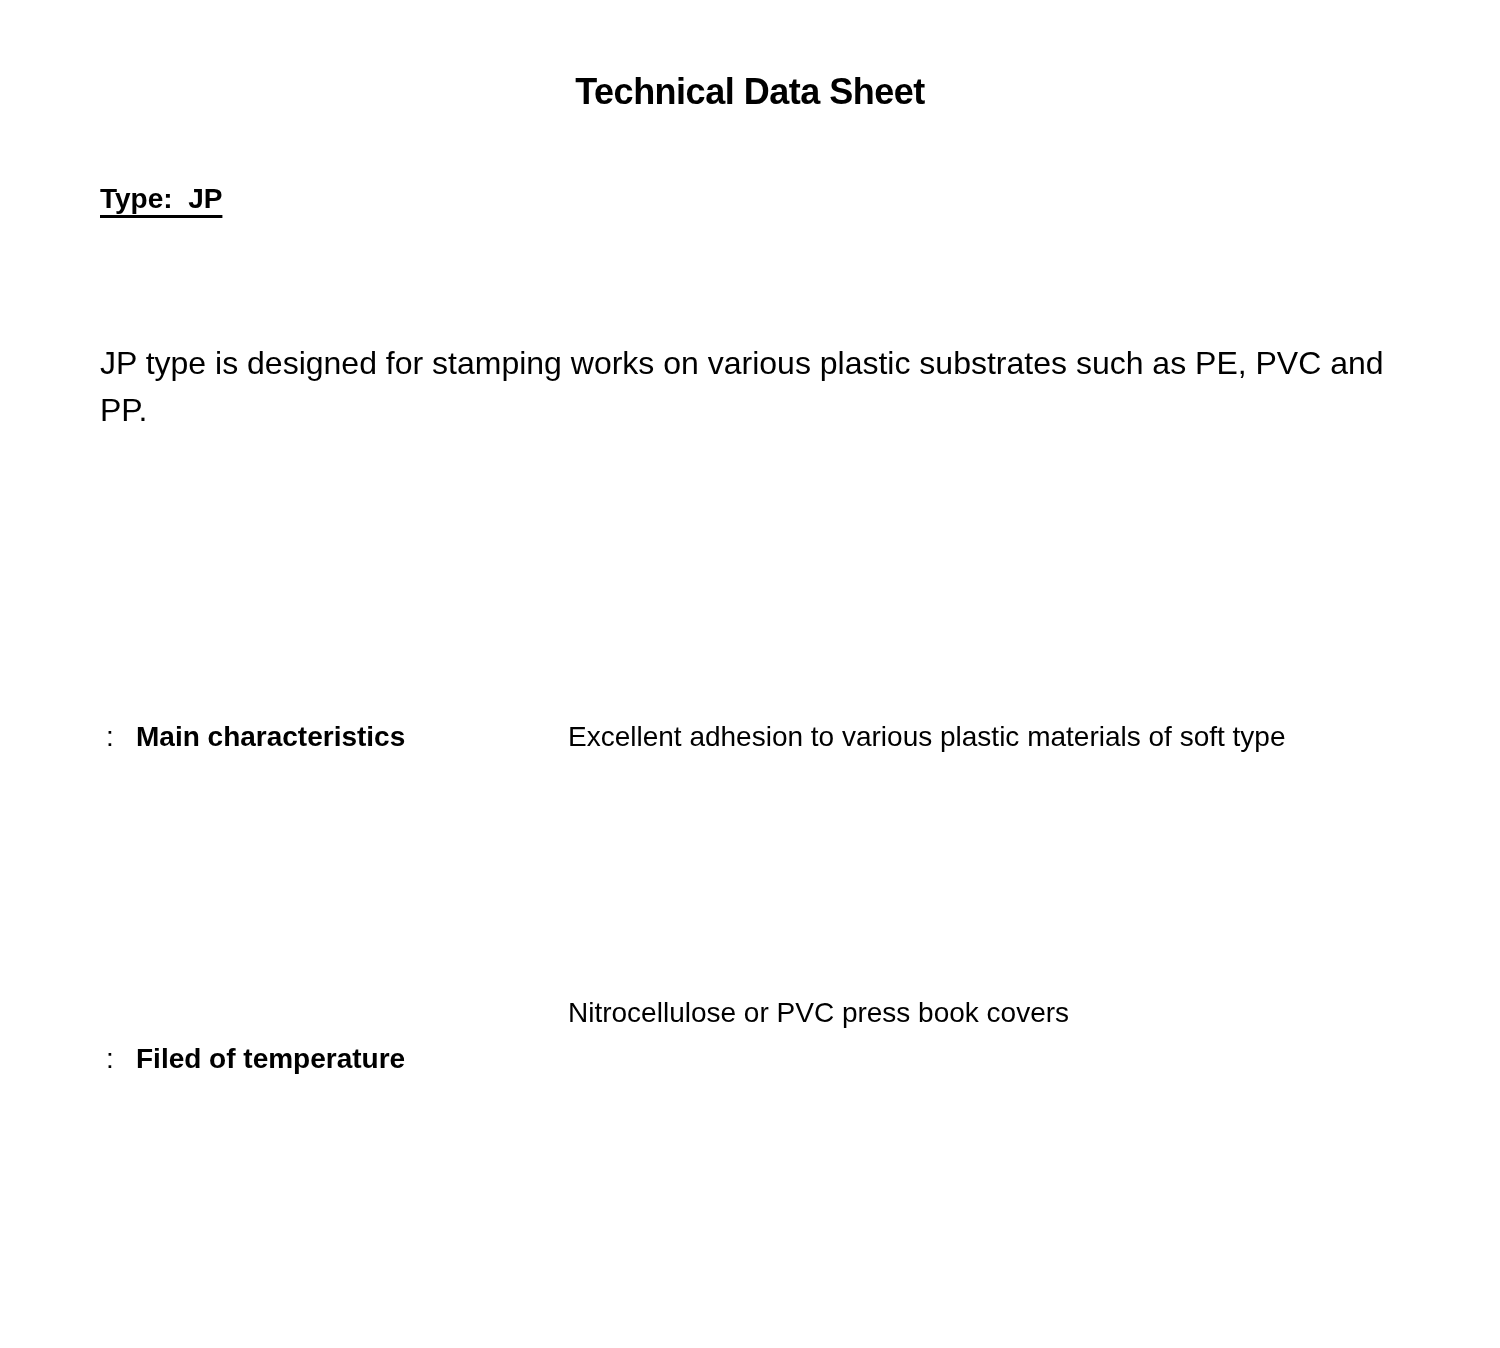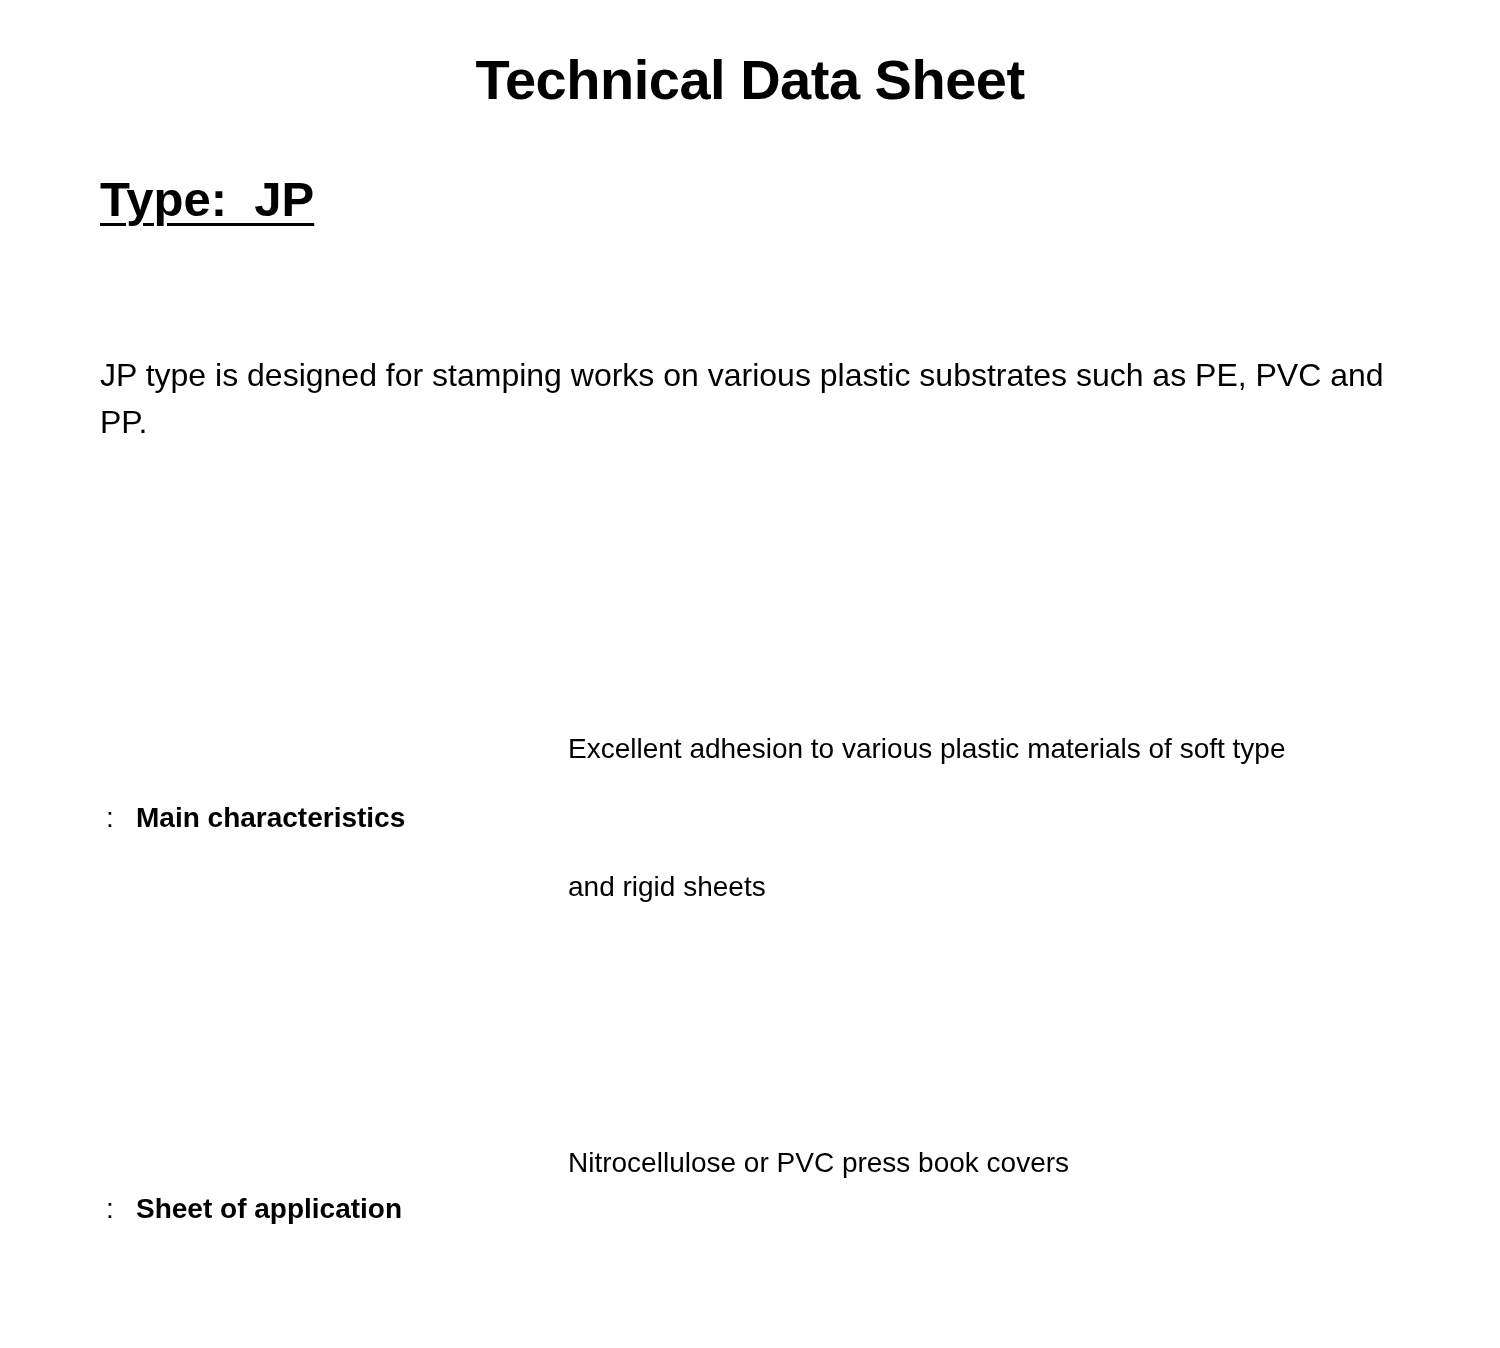--- a/index.html
+++ b/index.html
@@ -10,32 +10,32 @@
     font-family: "Liberation Sans", sans-serif;
   }
   .page {
     position: relative;
     width: 1500px;
     height: 1348px;
     background: #ffffff;
     overflow: hidden;
   }
   .doc-title {
-    margin: 12px;
-    padding-top: 40px;
+    margin: 0;
+    padding-top: 64px;
     text-align: center;
-    font-size: 56px;
+    font-size: 36px;
     line-height: 56px;
     font-weight: bold;
     letter-spacing: -0.5px;
   }
   .type-heading {
     display: inline-block;
-    margin: 54px 0 16px 100px;
-    font-size: 49px;
+    margin: 54px 0 4px 100px;
+    font-size: 28px;
     line-height: 50px;
     font-weight: bold;
     text-decoration: underline;
     text-decoration-thickness: 3px;
     text-underline-offset: 7px;
     white-space: pre-wrap;
   }
   .intro {
     margin: 18px 90px 0 100px;
     font-size: 32px;
@@ -87,27 +87,26 @@
   </div>
 
   <div class="spec-table">
 
     <div class="spec-row">
       <div class="spec-label">
         <div><span class="colon">:</span><span>Main characteristics</span></div>
       </div>
       <div class="spec-value">
         <div class="value-line">Excellent adhesion to various plastic materials of soft type</div>
-        <div class="value-line">and rigid sheets</div>
       </div>
     </div>
 
     <div class="spec-row">
       <div class="spec-label">
-        <div><span class="colon">:</span><span>Sheet of application</span></div>
+        <div><span class="colon">:</span><span>Filed of temperature</span></div>
       </div>
       <div class="spec-value">
         <div class="value-line">Nitrocellulose or PVC press book covers</div>
         
         
       </div>
     </div>
 
   </div>
 </div>

